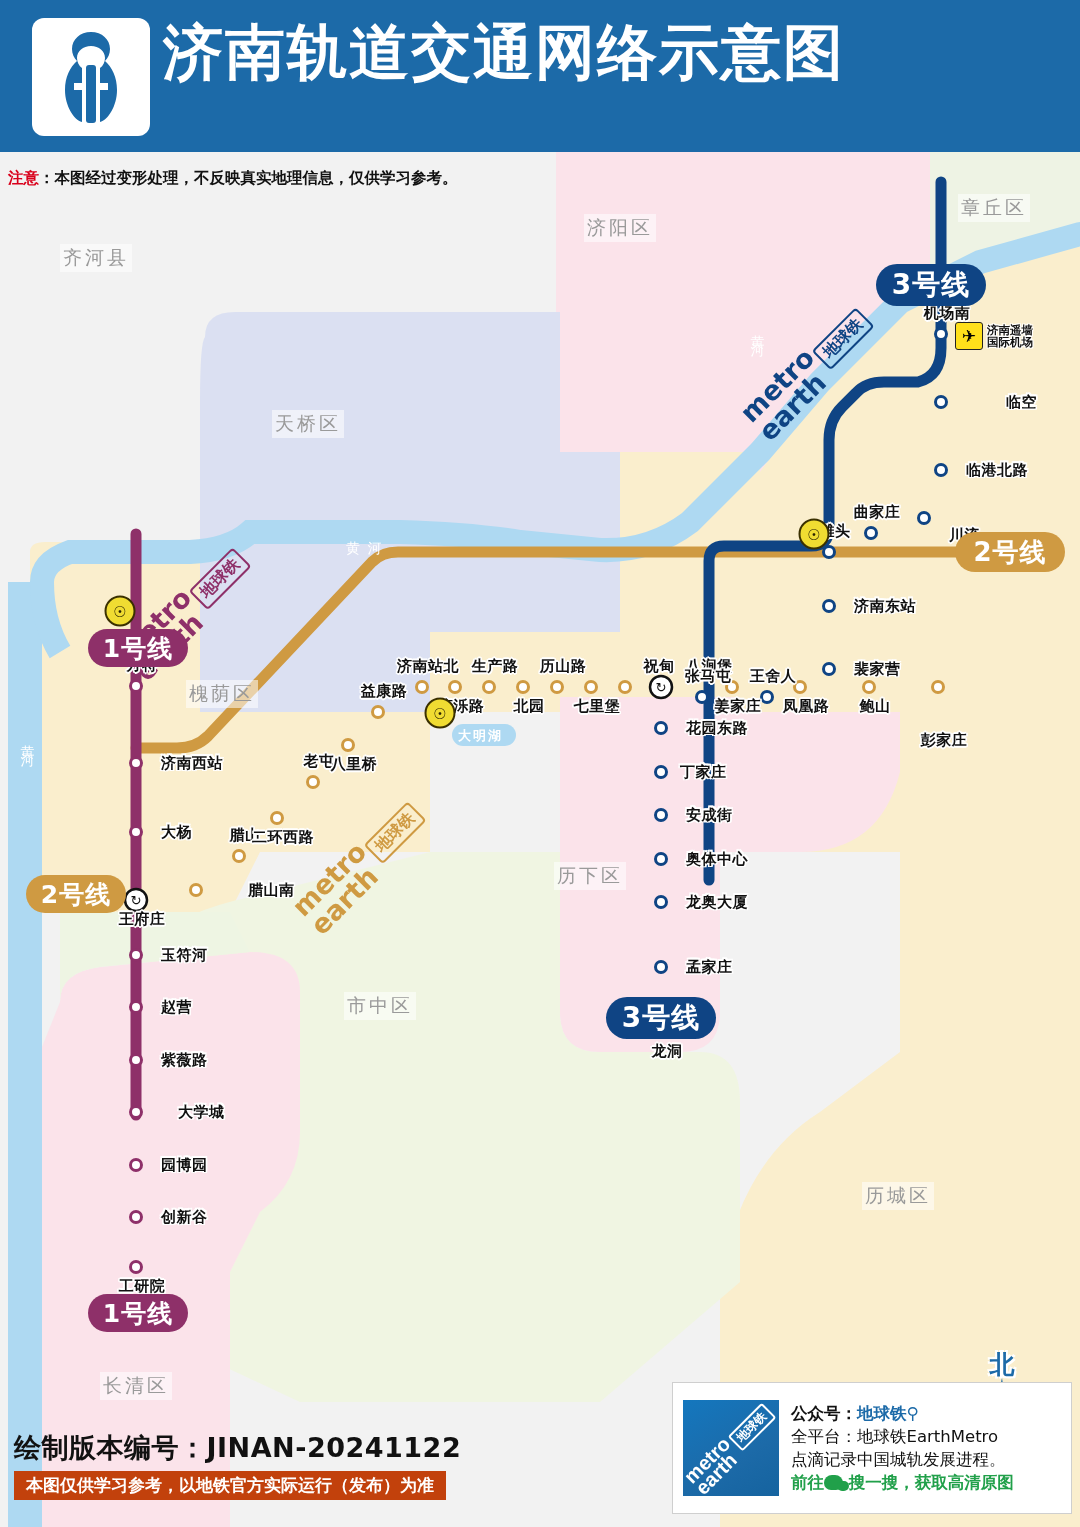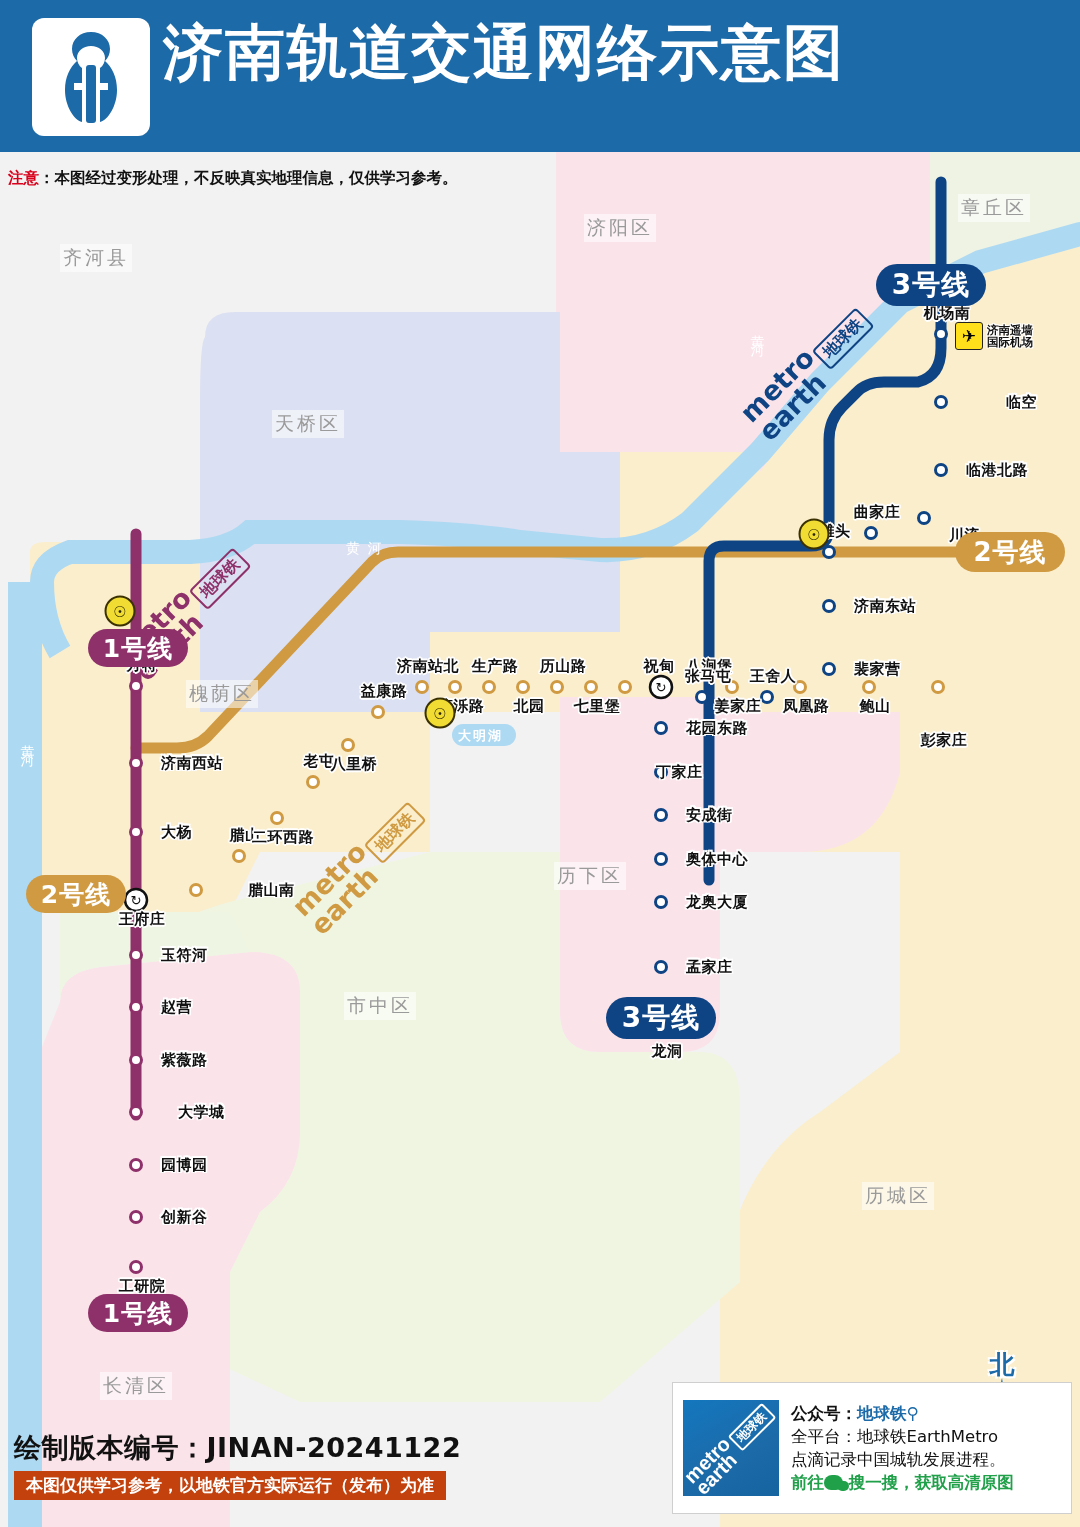--- a/index.html
+++ b/index.html
@@ -296,21 +296,21 @@
         <div class="st r" style="left: 954px; top: 250px; margin-left: 40px;">临空</div>
         <div class="st r" style="left: 954px; top: 318px;">临港北路</div>
         <div class="st" style="transform: translate(0px, 0px); left: 937px; top: 374px;">川流</div>
         <div class="st t" style="left: 871px; top: 370px;">曲家庄</div>
         <div class="st t" style="left: 829px; top: 389px;">滩头</div>
         <div class="st r" style="left: 842px; top: 454px;">济南东站</div>
         <div class="st r" style="left: 842px; top: 517px;">裴家营</div>
         <div class="st t" style="left: 767px; top: 534px;">王舍人</div>
         <div class="st t" style="left: 702px; top: 534px;">张马屯</div>
         <div class="st r" style="left: 674px; top: 576px;">花园东路</div>
-        <div class="st r" style="left: 644px; top: 620px; font-family: Liberation Mono, monospace;">丁家庄</div>
+        <div class="st r" style="left: 668px; top: 620px; font-family: Liberation Mono, monospace;">丁家庄</div>
         <div class="st r" style="left: 674px; top: 663px;">安成街</div>
         <div class="st r" style="left: 674px; top: 707px;">奥体中心</div>
         <div class="st r" style="left: 674px; top: 750px;">龙奥大厦</div>
         <div class="st r" style="left: 674px; top: 815px;">孟家庄</div>
         <div class="st b" style="left: 661px; top: 890px;">龙洞</div>
       </div>
 
     <div class="rail" style="left:120px; top:459px;">☉</div>
     <div class="rail" style="left:440px; top:561px;">☉</div>
     <div class="rail" style="left:814px; top:382px;">☉</div>

